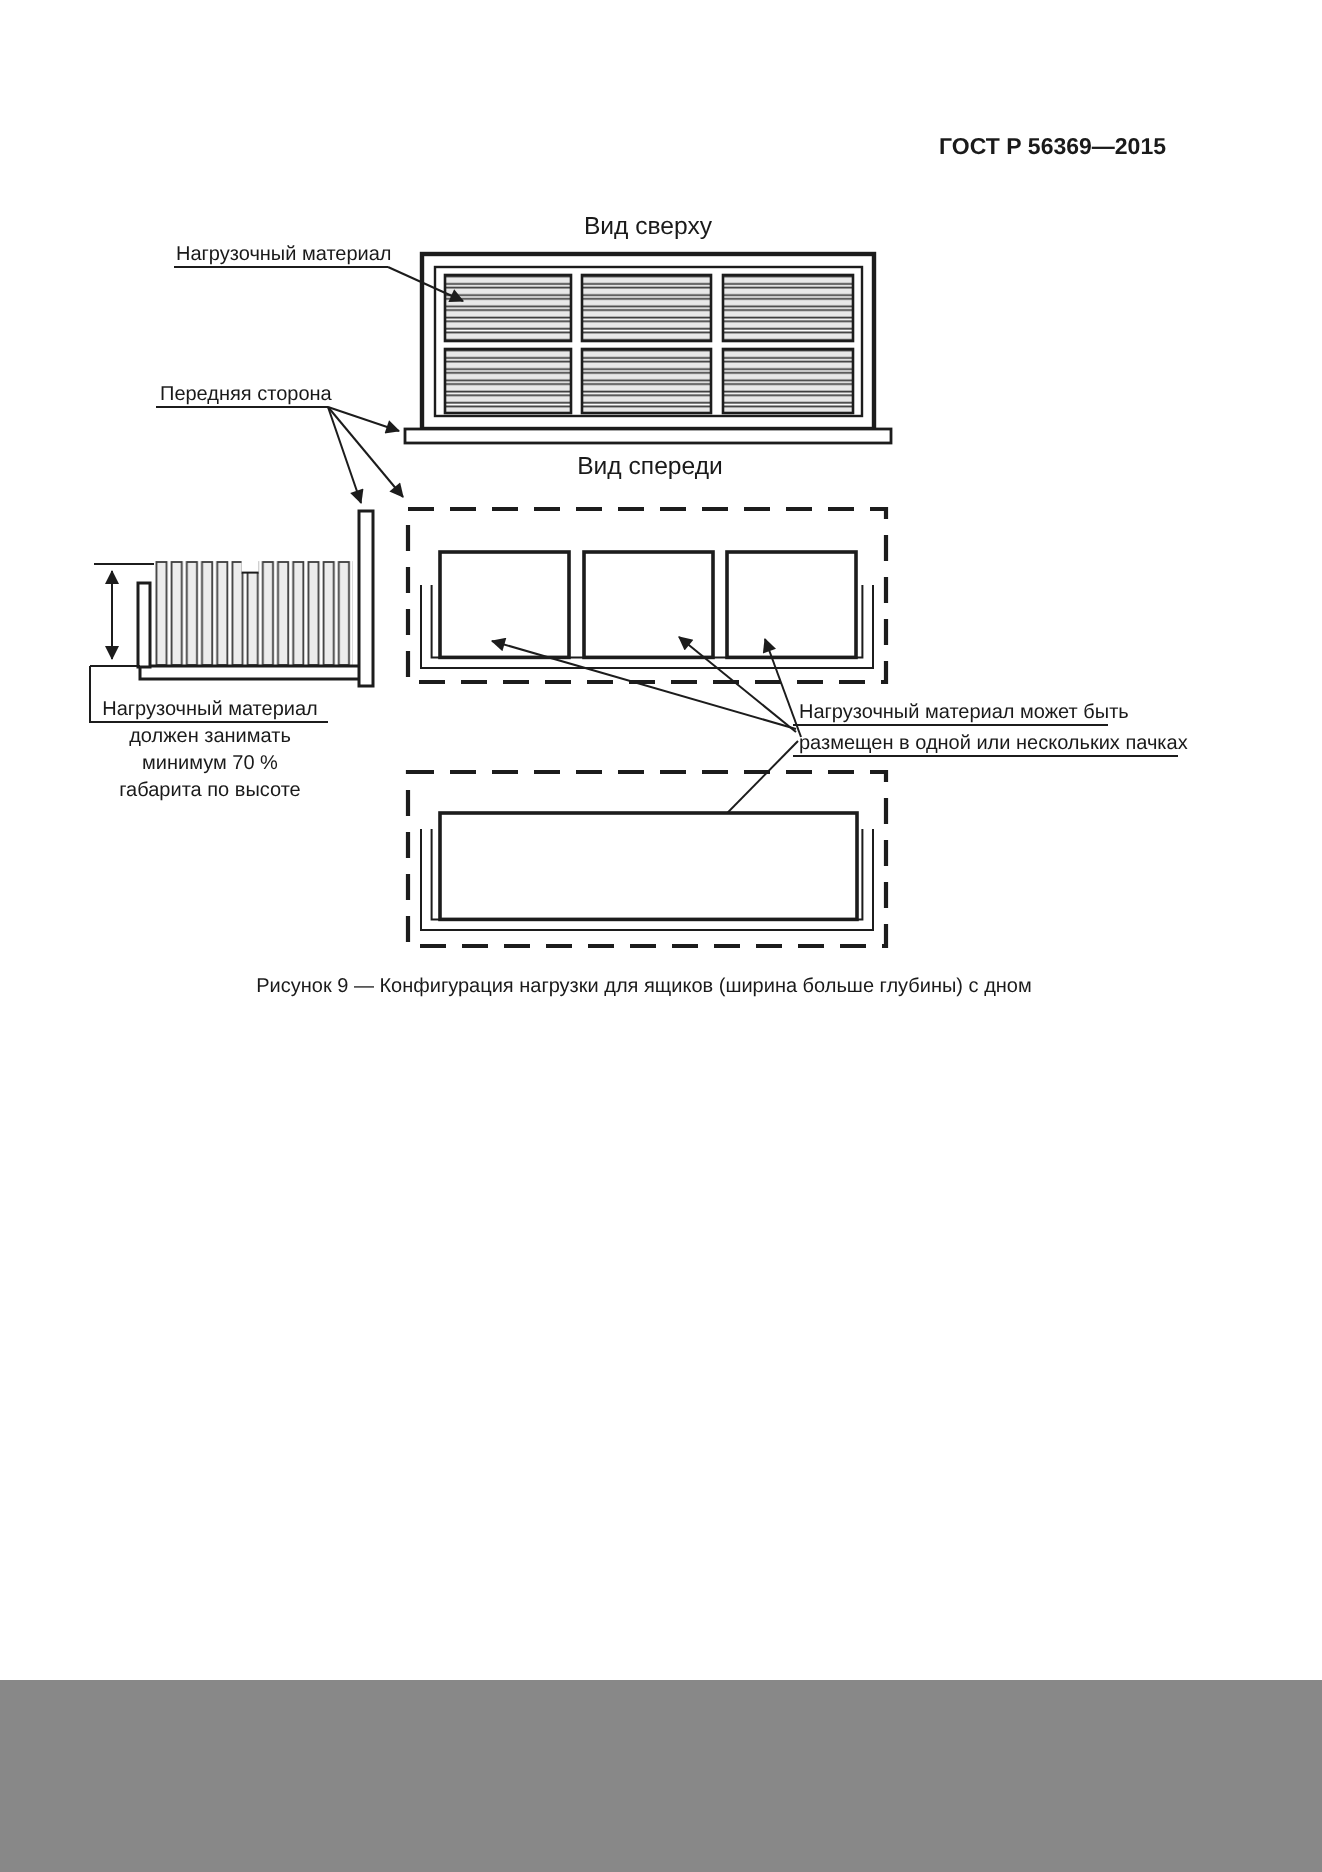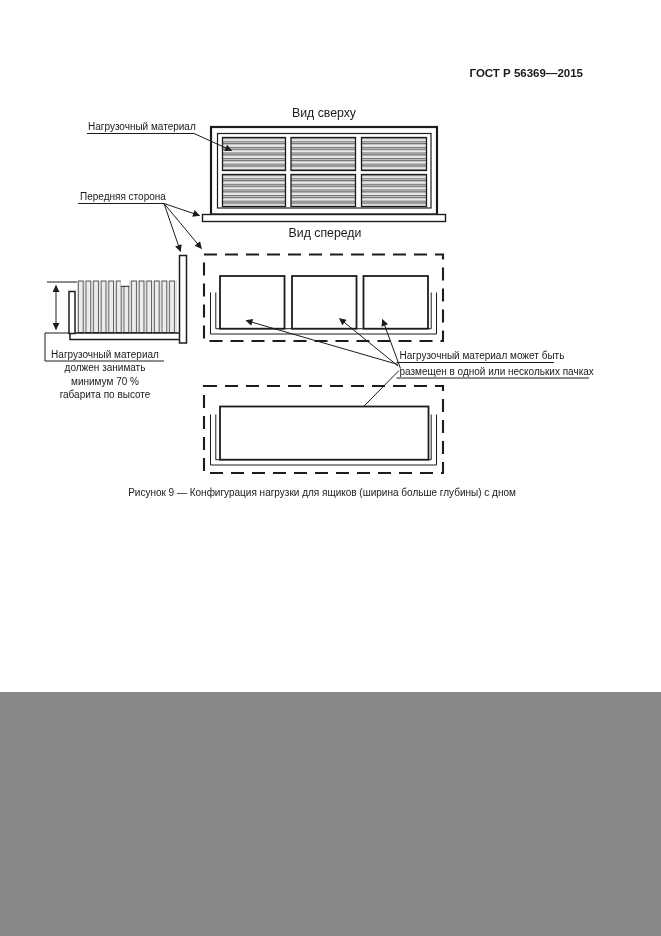--- a/index.html
+++ b/index.html
@@ -1,18 +1,18 @@
 <!DOCTYPE html>
 <html><head>
 <meta charset="utf-8">
 <style>
   html,body{margin:0;padding:0;background:#888;}
   .page{
     position:relative;
-    width:661px;height:692px;
+    width:661px;height:840px;
     margin:0 auto;
     background:#ffffff;
     overflow:hidden;
   }
   svg{display:block;}
   .t{
     font-family:"Liberation Sans","DejaVu Sans",sans-serif;
     fill:#1a1a1a;
   }
   .t-header{font-size:11.5px;font-weight:bold;}

